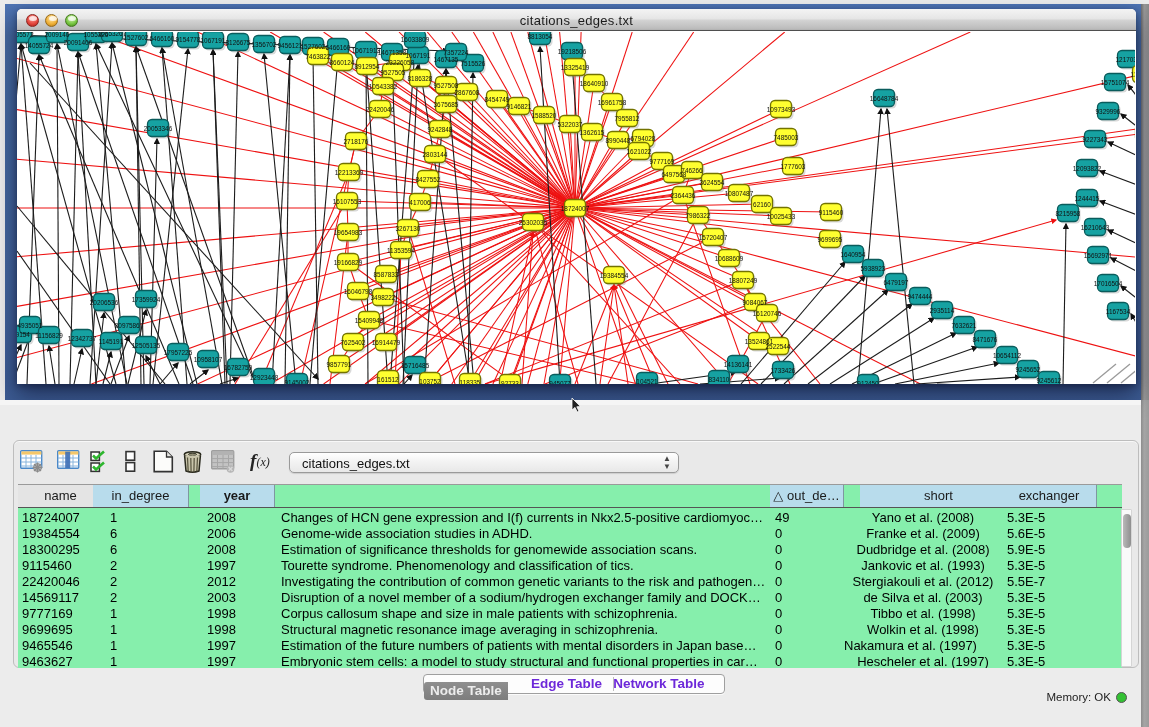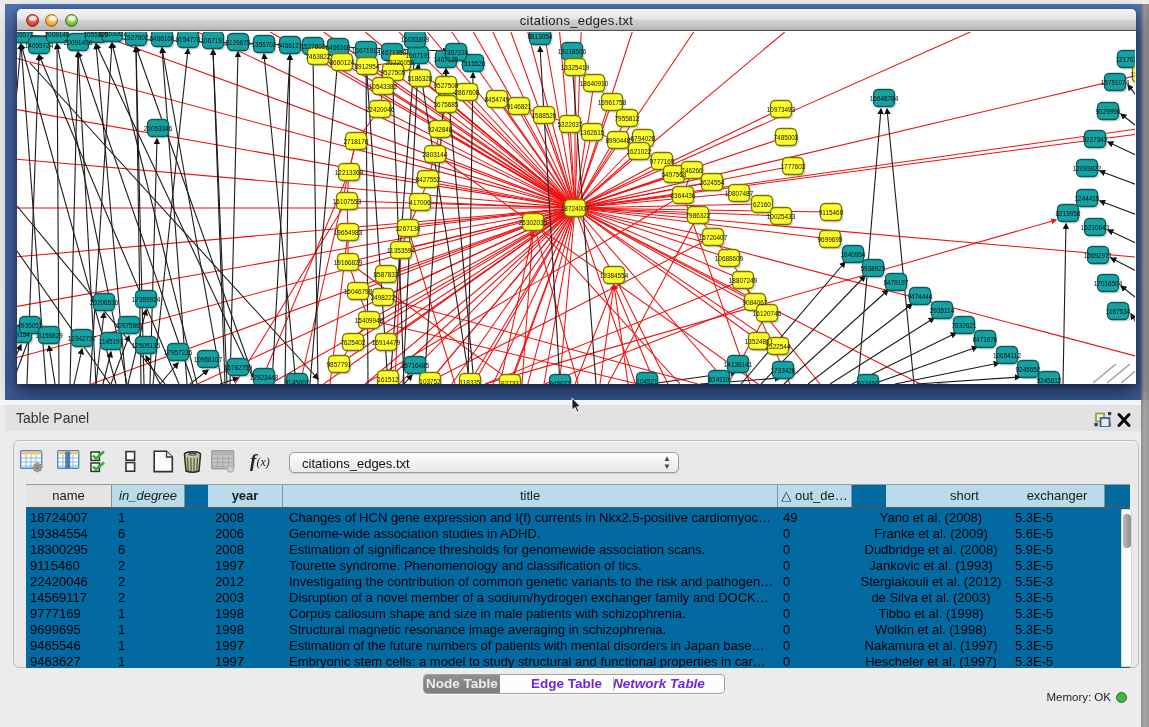--- a/index.html
+++ b/index.html
@@ -47,22 +47,22 @@
 #toolbar { position:absolute; left:5px; top:8px; height:26px; }
 .tbico { display:inline-block; vertical-align:top; }
 #combo { position:absolute; left:275px; top:11px; width:390px; height:21px;
   border:1px solid #9a9a9a; border-radius:5px;
   background:linear-gradient(#ffffff,#f2f2f2 50%,#e8e8e8);
   box-shadow:0 1px 1px rgba(0,0,0,0.12); font-size:13px; color:#111; }
 #combo span.txt { position:absolute; left:12px; top:3px; }
 #combo .arr { position:absolute; right:7px; top:2px; font-size:8px; color:#444; line-height:8px; text-align:center; }
 
 
-#tbl { position:absolute; left:4px; top:43px; width:1104px; height:184px; background:#0369a1; overflow:hidden;
-  border-top:1px solid #9a9a9a;margin-left:8px;}
+#tbl { position:absolute; left:4px; top:43px; width:1104px; height:184px; background:#86efac; overflow:hidden;
+  border-top:1px solid #9a9a9a;}
 .hrow { position:absolute; left:0; top:0; height:23px; width:100%; border-bottom:1px solid #555; }
 .hc { position:absolute; top:0; height:22px; background:#b8dcec; border-right:1px solid #7e97a0;
   font-size:13px; color:#1a1a1a; text-align:center; line-height:22px; }
 .hc.sel { background:#e4e4e4; border-right:1px solid #8e8e8e; }
 .rows { position:absolute; left:0; top:24px; font-size:13px; color:#000; }
 .r { position:absolute; height:16px; white-space:nowrap; }
 .r span { position:absolute; top:1px; }
 
 #sb { position:absolute; right:6px; top:68px; width:11px; height:158px; background:#fafafa;
   border:1px solid #d5d5d5; border-radius:1px;}
@@ -821,33 +821,20 @@
 </svg>
     </div>
 </div>
 
 <svg id="cursor" width="12" height="16">
     <path d="M2,0 L2,12 L5,9.4 L7.2,14 L9,13.2 L6.8,8.8 L10.5,8.6 Z" fill="#222" stroke="#fff" stroke-width="0.8"></path>
   </svg>
 
 <div id="tpanel">
   <div id="tpanel-top"></div>
-  <div id="tpanel-hdr">
-    <span class="t">Table Panel</span>
-    <span class="icons">
-      <svg width="38" height="16" style="vertical-align:top">
-        <rect x="14" y="1" width="3.2" height="3.2" fill="#1c3a6b"></rect>
-        <rect x="0.5" y="12" width="3.2" height="3.2" fill="#1c3a6b"></rect>
-        <rect x="13.5" y="12" width="3.2" height="3.2" fill="#1c3a6b"></rect>
-        <rect x="2" y="2.5" width="8" height="8" fill="#eef3fb" stroke="#a89a3a" stroke-width="1.8"></rect>
-        <rect x="6.5" y="7" width="9" height="9" fill="#dfeaf6" stroke="#44618c" stroke-width="1.8"></rect>
-        <path d="M25,3.5 L35,14.5 M35,3.5 L25,14.5" stroke="#0a0a0a" stroke-width="3" stroke-linecap="round"></path>
-      </svg>
-    </span>
-  </div>
   <div id="inner">
     <div id="toolbar">
         <svg class="tbico" style="position:absolute;left:1px;top:1px" width="24" height="23">
           <rect x="0.7" y="0.7" width="21" height="17.6" rx="1" fill="#fff" stroke="#4a88c8" stroke-width="1.4"></rect>
           <rect x="1.4" y="1.4" width="20" height="3.2" fill="#f4c76a"></rect>
           <path d="M1,8 H21.5 M1,12 H21.5 M1,16 H21.5 M6,5 V18 M11,5 V18 M16,5 V18" stroke="#88b4dc" stroke-width="1"></path>
           <circle cx="17.5" cy="17.5" r="4" fill="#b9b9b9" stroke="#8a8a8a" stroke-width="1"></circle>
           <circle cx="17.5" cy="17.5" r="1.5" fill="#e9e9e9"></circle>
           <path d="M17.5,12.6 V22.4 M12.6,17.5 H22.4 M14,14 L21,21 M21,14 L14,21" stroke="#8a8a8a" stroke-width="1.2"></path>
         </svg>
@@ -889,25 +876,24 @@
           <text x="6.5" y="16" font-family="Liberation Serif, serif" font-style="italic" font-size="12" fill="#222">(x)</text>
         </svg>
       </div>
     <div id="combo">
         <span class="txt">citations_edges.txt</span>
         <span class="arr">▲<br>▼</span>
       </div>
     <div id="tbl">
         <div class="hrow">
           <div class="hc sel" style="left:0px;width:86px;">name</div>
-          <div class="hc" style="left:86px;width:73px;font-style:italic;">in_degree</div>
+          <div class="hc" style="left:75px;width:96px;">in_degree</div>
           <div class="hc" style="left:182px;width:75px;font-weight:bold;">year</div>
-          <div class="hc" style="left:257px;width:495px;">title</div>
           <div class="hc" style="left:752px;width:74px;">△ out_de…</div>
-          <div class="hc" style="left:860px;width:158px;">short</div>
+          <div class="hc" style="left:842px;width:158px;">short</div>
           <div class="hc" style="left:984px;width:95px;">exchanger</div>
         </div>
         <div class="rows">
           <div class="r" style="top:0px;">
             <span style="left:4px">18724007</span>
             <span style="left:92px">1</span>
             <span style="left:189px">2008</span>
             <span style="left:263px">Changes of HCN gene expression and I(f) currents in Nkx2.5-positive cardiomyoc…</span>
             <span style="left:757px">49</span>
             <span style="left:826px;width:158px;text-align:center">Yano et al. (2008)</span>
@@ -940,21 +926,21 @@
             <span style="left:826px;width:158px;text-align:center">Jankovic et al. (1993)</span>
             <span style="left:989px">5.3E-5</span>
           </div>
           <div class="r" style="top:64px;">
             <span style="left:4px">22420046</span>
             <span style="left:92px">2</span>
             <span style="left:189px">2012</span>
             <span style="left:263px">Investigating the contribution of common genetic variants to the risk and pathogen…</span>
             <span style="left:757px">0</span>
             <span style="left:826px;width:158px;text-align:center">Stergiakouli et al. (2012)</span>
-            <span style="left:989px">5.5E-3</span>
+            <span style="left:989px">5.5E-7</span>
           </div>
           <div class="r" style="top:80px;">
             <span style="left:4px">14569117</span>
             <span style="left:92px">2</span>
             <span style="left:189px">2003</span>
             <span style="left:263px">Disruption of a novel member of a sodium/hydrogen exchanger family and DOCK…</span>
             <span style="left:757px">0</span>
             <span style="left:826px;width:158px;text-align:center">de Silva et al. (2003)</span>
             <span style="left:989px">5.3E-5</span>
           </div>
@@ -975,38 +961,38 @@
             <span style="left:757px">0</span>
             <span style="left:826px;width:158px;text-align:center">Wolkin et al. (1998)</span>
             <span style="left:989px">5.3E-5</span>
           </div>
           <div class="r" style="top:128px;">
             <span style="left:4px">9465546</span>
             <span style="left:92px">1</span>
             <span style="left:189px">1997</span>
             <span style="left:263px">Estimation of the future numbers of patients with mental disorders in Japan base…</span>
             <span style="left:757px">0</span>
-            <span style="left:826px;width:158px;text-align:center">Nakamura et al. (1997)</span>
+            <span style="left:826px;width:158px;text-align:left">Nakamura et al. (1997)</span>
             <span style="left:989px">5.3E-5</span>
           </div>
           <div class="r" style="top:144px;">
             <span style="left:4px">9463627</span>
             <span style="left:92px">1</span>
             <span style="left:189px">1997</span>
             <span style="left:263px">Embryonic stem cells: a model to study structural and functional properties in car…</span>
             <span style="left:757px">0</span>
             <span style="left:826px;width:158px;text-align:center">Hescheler et al. (1997)</span>
             <span style="left:989px">5.3E-5</span>
           </div>
         </div>
       </div>
     <div id="sb">
         <div class="thumb"></div>
       </div>
   </div>
   <div id="tabs">
-    <div class="seg dark" style="left:0;width:76px;">Node Table</div>
+    <div class="seg dark" style="left:0;width:84px;margin-top:7px;">Node Table</div>
     <div class="seg" style="left:96px;width:93px;">Edge Table</div>
-    <div class="seg" style="left:189px;width:92px;font-style:italic;">Network Table</div>
+    <div class="seg" style="left:189px;width:92px;">Network Table</div>
     <div class="sep" style="left:189px;"></div>
   </div>
   <div id="memory">Memory: OK<span class="dot"></span></div>
 </div>
 
 </body></html>

